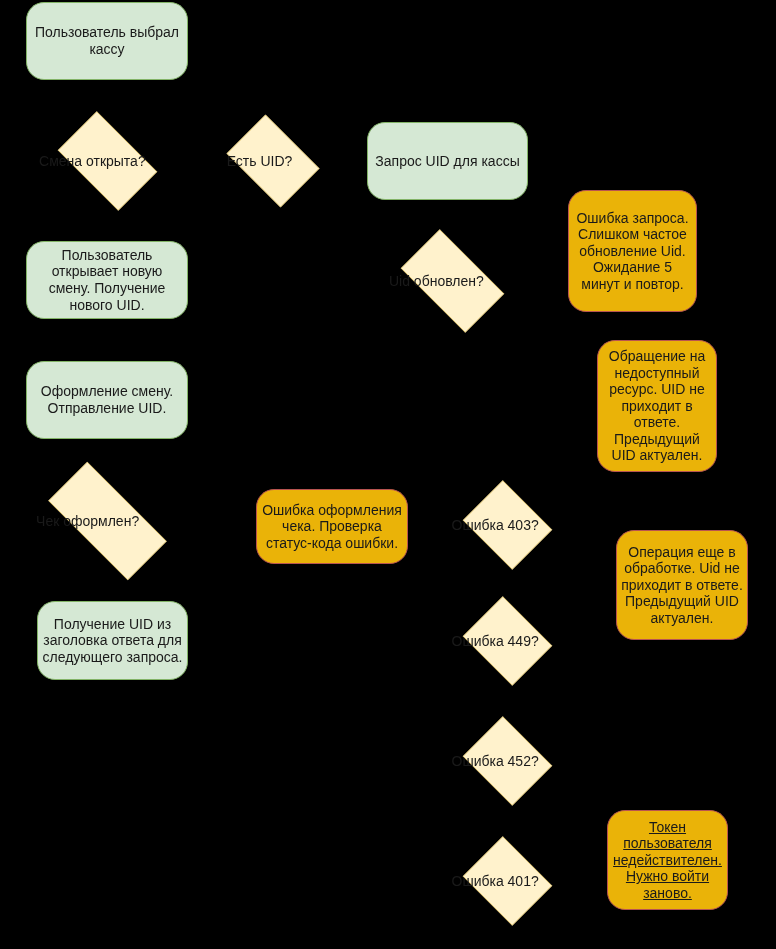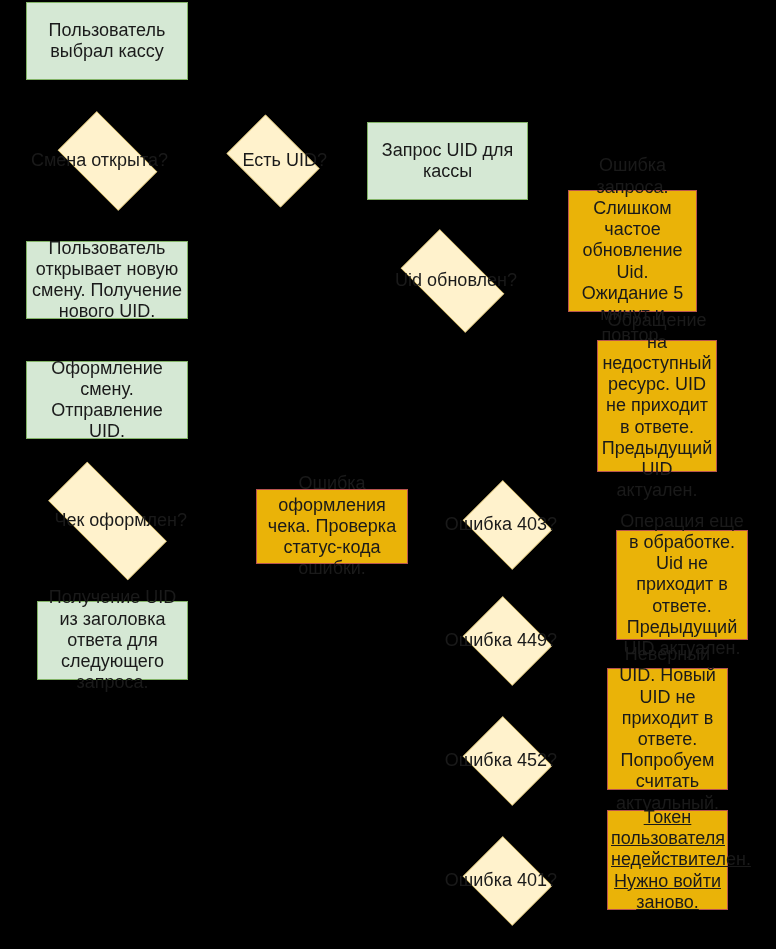--- a/index.html
+++ b/index.html
@@ -24,22 +24,23 @@
   }
   .node {
     position: absolute;
     box-sizing: border-box;
     display: flex;
     align-items: center;
     justify-content: center;
     text-align: center;
     line-height: 1.18;
     color: #1a1a1a;
-    font-size: 18px;
+    font-size: 14px;
     white-space: pre-line;
+    border-radius: 18px;
   }
   
   .proc {
     border: 1px solid #82b366;
     background: #d5e8d4;
   }
   .proc-text {
     display: block;
     width: 100%;
     padding: 0 4px;
@@ -72,21 +73,21 @@
     border: 1px solid #d6b656;
     box-sizing: border-box;
     transform: rotate(45deg) scale(0.7071);
   }
   .dec .dec-text {
     position: relative;
     z-index: 2;
     display: block;
     width: 150%;
     margin-left: -25%;
-    text-align: right;
+    text-align: center;
     white-space: nowrap;
   }
   .overflow-text {
     overflow: visible;
   }
 </style>
 </head>
 <body>
 
 <div id="canvas">
@@ -150,23 +151,20 @@
 
   <div class="node proc" style="left:37px; top:601px; width:151px; height:79px;">
     <span class="proc-text">Получение UID из заголовка ответа для следующего запроса.</span>
   </div>
 
   <div class="node dec" style="left:458px; top:601px; width:99px; height:80px;">
     <span class="shape"></span>
     <span class="dec-text">Ошибка 449?</span>
   </div>
 
-  <div class="node err overflow-text" style="left:607px; top:668px; width:121px; height:122px;">
-    <span class="err-text">Неверный UID. Новый UID не приходит в ответе. Попробуем считать актуальный.</span>
-  </div>
 
   <div class="node dec" style="left:458px; top:721px; width:99px; height:80px;">
     <span class="shape"></span>
     <span class="dec-text">Ошибка 452?</span>
   </div>
 
   <div class="node err" style="left:607px; top:810px; width:121px; height:100px;text-decoration:underline;">
     <span class="err-text">Токен пользователя недействителен. Нужно войти заново.</span>
   </div>
 

